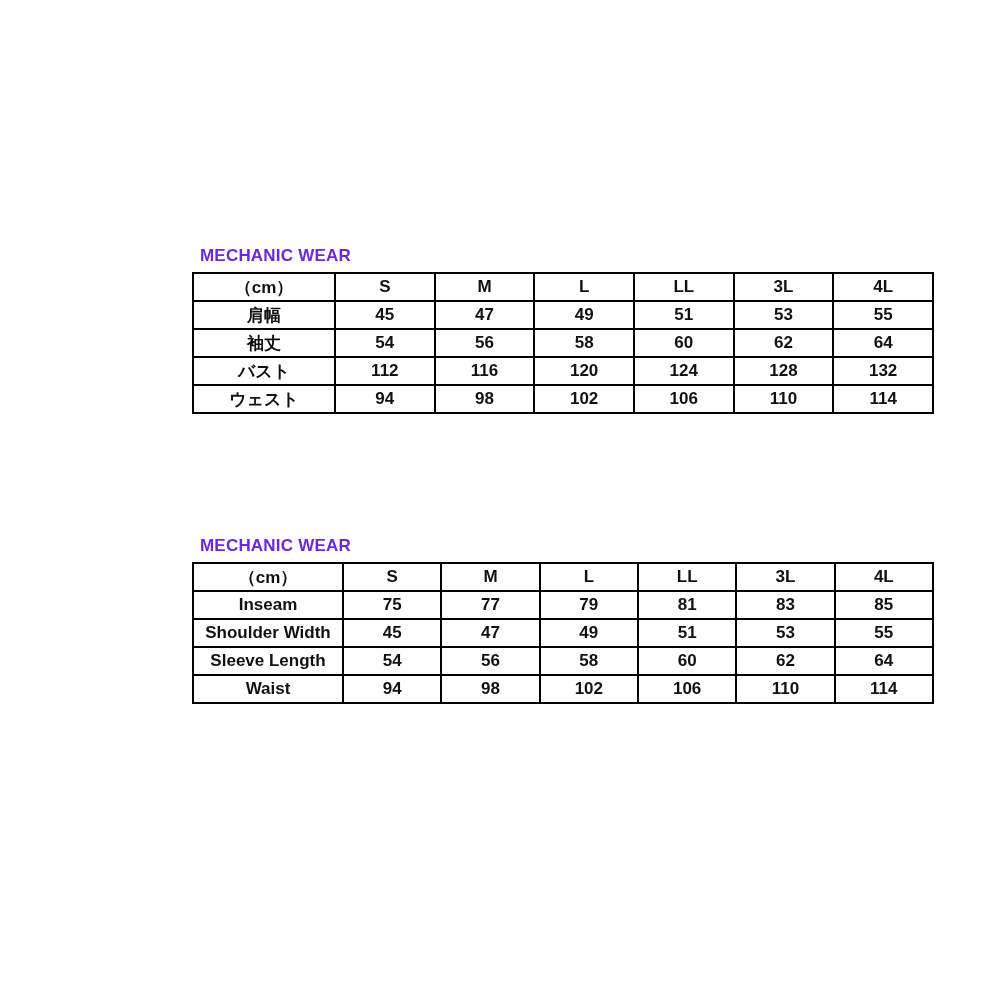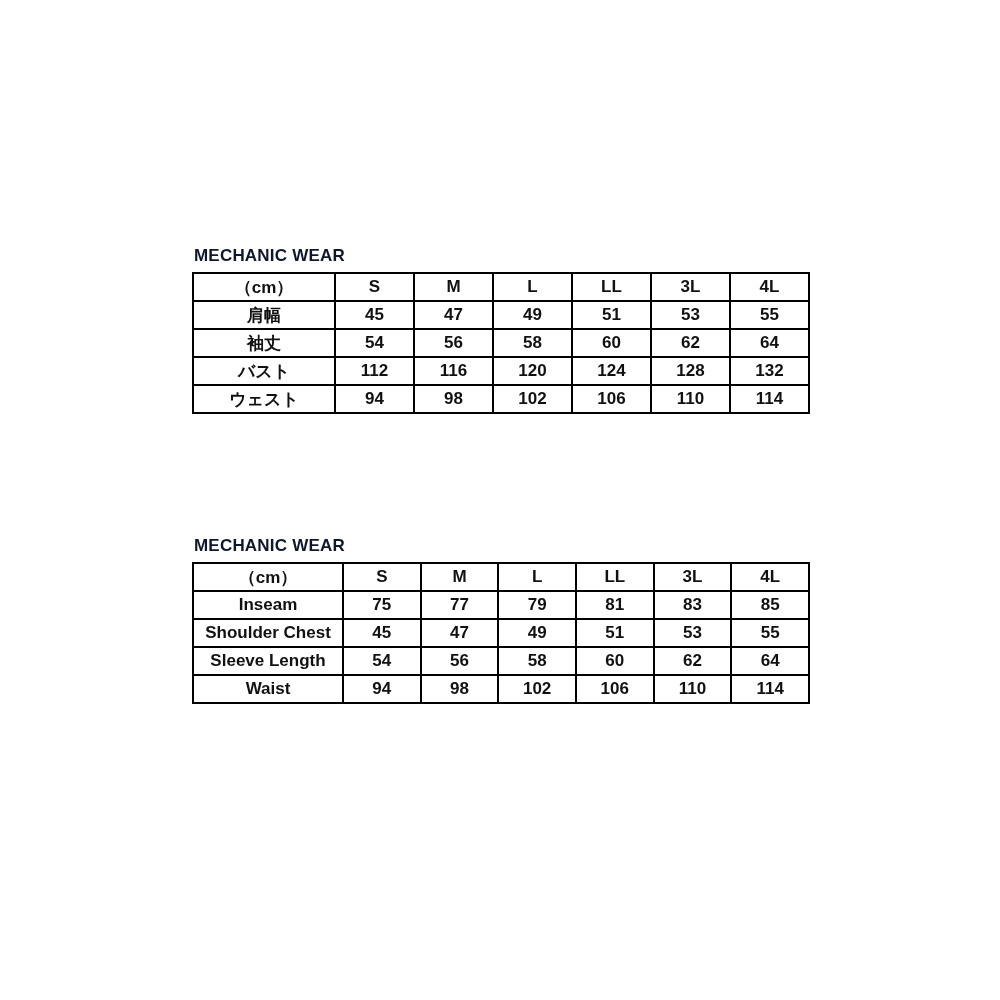--- a/index.html
+++ b/index.html
@@ -15,30 +15,30 @@
     color: #111111;
   }
   .size-section {
     position: absolute;
     left: 192px;
     width: 620px;
   }
   #section-jp { top: 246px; }
   #section-en { top: 536px; }
   .chart-title {
-    margin: 0 0 6px 2px;
+    margin: 0 0 6px 8px;
     font-size: 17px;
     font-weight: bold;
     letter-spacing: 0.2px;
-    color: #0f172a;
+    color: #6d28d9;
   }
   table.size-table {
     border-collapse: collapse;
     table-layout: fixed;
-    width: 618px;
+    width: 742px;
   }
   table.size-table th,
   table.size-table td {
     border: 2px solid #000000;
     height: 26px;
     padding: 0;
     text-align: center;
     vertical-align: middle;
     font-size: 17px;
     font-weight: bold;
@@ -143,21 +143,21 @@
         <tr>
           <th>Inseam</th>
           <td>75</td>
           <td>77</td>
           <td>79</td>
           <td>81</td>
           <td>83</td>
           <td>85</td>
         </tr>
         <tr>
-          <th>Shoulder Chest</th>
+          <th>Shoulder Width</th>
           <td>45</td>
           <td>47</td>
           <td>49</td>
           <td>51</td>
           <td>53</td>
           <td>55</td>
         </tr>
         <tr>
           <th>Sleeve Length</th>
           <td>54</td>

